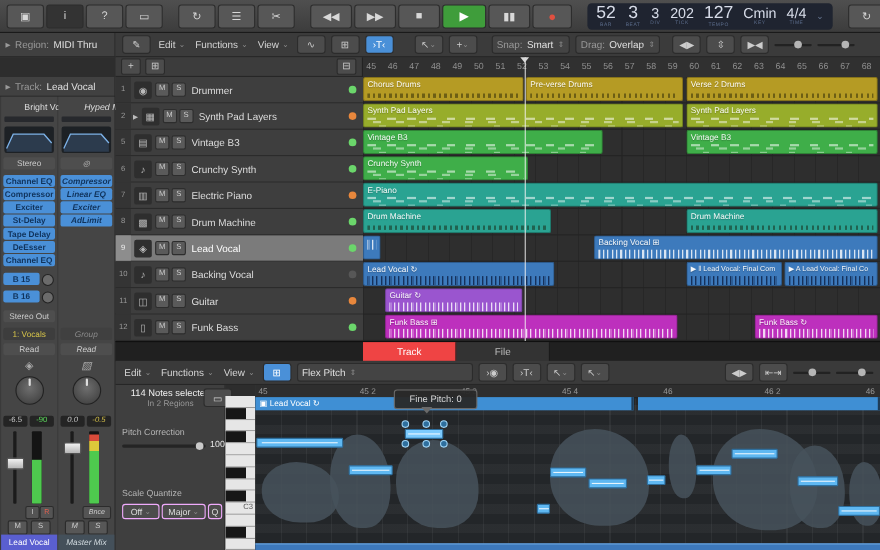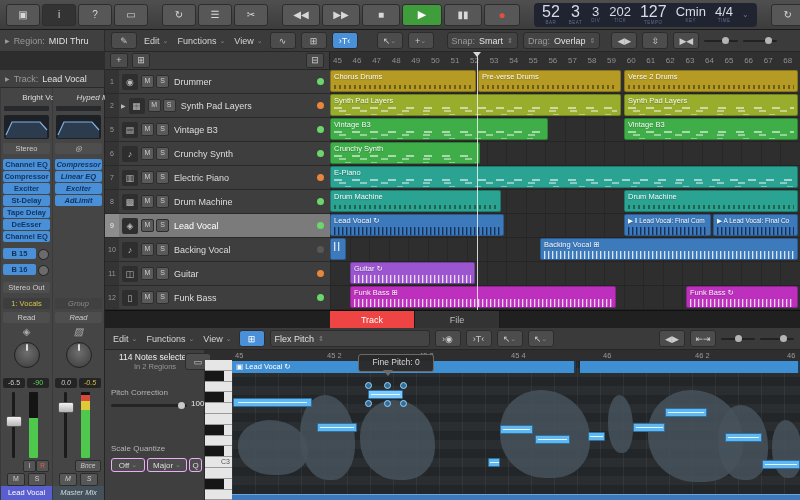--- a/index.html
+++ b/index.html
@@ -497,41 +497,41 @@
         <div class="region" style="left: 0px; width: 171px; background: rgb(42, 163, 146);">
           <div class="rname">Drum Machine</div>
           <div class="tex tex-drum"></div>
         </div>
         <div class="region" style="left: 294px; width: 174px; background: rgb(42, 163, 146);">
           <div class="rname">Drum Machine</div>
           <div class="tex tex-drum"></div>
         </div>
       </div>
       <div class="lane">
+        <div class="region" style="left: 0px; width: 16px; background: rgb(61, 122, 188);">
+          <div class="rname"></div>
+          <div class="tex tex-wavelight"></div>
+        </div>
+        <div class="region" style="left: 210px; width: 258px; background: rgb(61, 122, 188);">
+          <div class="rname">Backing Vocal ⊞</div>
+          <div class="tex tex-wavelight"></div>
+        </div>
+      </div>
+      <div class="lane">
         <div class="region" style="left: 0px; width: 174px; background: rgb(61, 122, 188);">
           <div class="rname">Lead Vocal ↻</div>
           <div class="tex tex-wavedark"></div>
         </div>
         <div class="region" style="left: 294px; width: 87px; background: rgb(61, 122, 188);">
           <div class="rname takename">▶ ‖ Lead Vocal: Final Com</div>
           <div class="tex tex-wavedark"></div>
         </div>
         <div class="region" style="left: 383px; width: 85px; background: rgb(61, 122, 188);">
           <div class="rname takename">▶ A Lead Vocal: Final Co</div>
           <div class="tex tex-wavedark"></div>
-        </div>
-      </div>
-      <div class="lane">
-        <div class="region" style="left: 0px; width: 16px; background: rgb(61, 122, 188);">
-          <div class="rname"></div>
-          <div class="tex tex-wavelight"></div>
-        </div>
-        <div class="region" style="left: 210px; width: 258px; background: rgb(61, 122, 188);">
-          <div class="rname">Backing Vocal ⊞</div>
-          <div class="tex tex-wavelight"></div>
         </div>
       </div>
       <div class="lane">
         <div class="region" style="left: 20px; width: 125px; background: rgb(154, 85, 207);">
           <div class="rname">Guitar ↻</div>
           <div class="tex tex-wavelight"></div>
         </div>
       </div>
       <div class="lane">
         <div class="region" style="left: 356px; width: 112px; background: rgb(189, 48, 189);">

